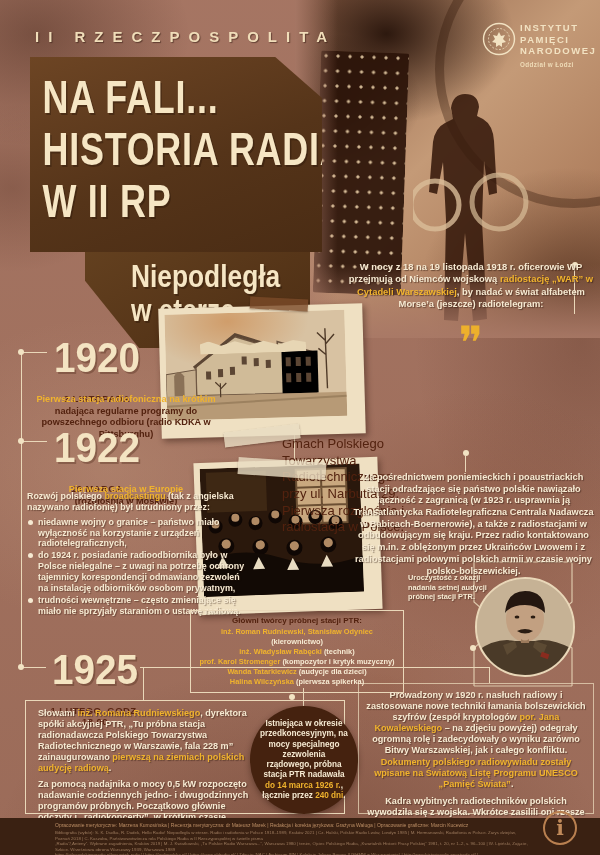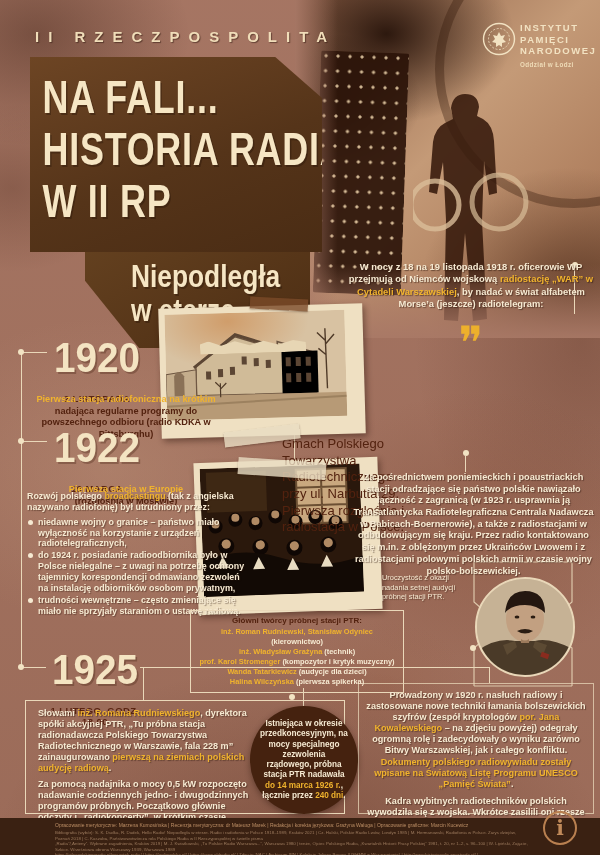--- a/index.html
+++ b/index.html
@@ -77,22 +77,22 @@
   #bullets li{position:relative;margin-bottom:1px;}
   #bullets li::before{content:"";position:absolute;left:-10px;top:3px;width:5px;height:5px;
     border-radius:50%;background:#f6ead2;}
   
   .photoframe{background:#efe0c2;z-index:5;box-shadow:2px 3px 6px rgba(40,18,8,.45);padding:6px;}
   #bphoto{left:160px;top:306px;width:192px;height:118px;transform:rotate(-1.6deg);}
   #gphoto{left:196px;top:460px;width:172px;height:140px;transform:rotate(-2deg);}
   .tape{background:rgba(232,220,194,.8);z-index:7;box-shadow:0 1px 2px rgba(40,18,8,.3);}
   #caption-building{left:282px;top:436px;width:130px;z-index:6;font-size:13px;font-weight:normal;
     line-height:1.28;color:#53220f;}
-  #caption-ceremony{left:382px;top:573px;width:80px;z-index:6;font-size:7.4px;font-weight:normal;
-    line-height:1.3;color:#f6ead2;text-shadow:1px 1px 1px rgba(40,18,8,.4);}
+  #caption-ceremony{left:382px;top:573px;width:80px;z-index:6;font-size:7.4px;font-weight:bold;
+    line-height:1.3;color:#f6ead2;text-shadow:1px 1px 1px rgba(40,18,8,.4);padding-left:26px;}
   
   #transat{left:352px;top:472px;width:243px;z-index:6;text-align:center;font-size:9.2px;
     font-weight:bold;line-height:1.27;color:#f6ead2;text-shadow:1px 1px 1px rgba(40,18,8,.45);}
   
   #creators{left:190px;top:610px;width:204px;z-index:6;border:1px solid #ead8b9;
     padding:5px 4px;text-align:center;}
   #creators .h{font-size:8px;font-weight:bold;color:#53220f;margin-bottom:2px;}
   #creators .row{font-size:7.4px;font-weight:bold;line-height:10px;}
   #creators .nm{color:#f0b32d;} #creators .rl{color:#f6ead2;margin-top:28px;}
   
@@ -295,21 +295,21 @@
     </g>
     <path d="M0 92 q40 -14 80 0 q40 14 80 0 l0 36 l-160 0 z" fill="#120a05"></path>
     <path d="M20 88 l6 12 l-12 0 z M56 90 l6 12 l-12 0 z M90 92 l6 12 l-12 0 z M124 90 l6 12 l-12 0 z" fill="#e8dcc2"></path>
   </svg>
 </div>
 <div id="caption-ceremony" class="abs">Uroczystość z okazji nadania setnej audycji próbnej stacji PTR.</div>
 
 <div id="creators" class="abs">
   <div class="h">Główni twórcy próbnej stacji PTR:</div>
   <div class="row"><span class="nm">inż. Roman Rudniewski, Stanisław Odyniec</span><span class="rl"> (kierownictwo)</span></div>
-  <div class="row"><span class="nm">inż. Władysław Grażyna</span><span class="rl"> (technik)</span></div>
+  <div class="row"><span class="nm">inż. Władysław Rabęcki</span><span class="rl"> (technik)</span></div>
   <div class="row"><span class="nm">prof. Karol Stromenger</span><span class="rl"> (kompozytor i krytyk muzyczny)</span></div>
   <div class="row"><span class="nm">Wanda Tatarkiewicz</span><span class="rl"> (audycje dla dzieci)</span></div>
   <div class="row"><span class="nm">Halina Wilczyńska</span><span class="rl"> (pierwsza spikerka)</span></div>
 </div>
 <div class="dot abs" style="left:289px;top:694px"></div>
 
 <svg id="pframe" class="abs" width="114" height="136" viewBox="0 0 114 136">
   <path d="M8 6 H106 M106 6 V46 L90 60 M90 78 L106 92 V130 M106 130 H8 M8 130 V92 L24 78 M24 60 L8 46 V6" fill="none" stroke="#e9d7b8" stroke-width="1.2" opacity=".85"></path>
 </svg>
 <div id="portrait" class="abs">

